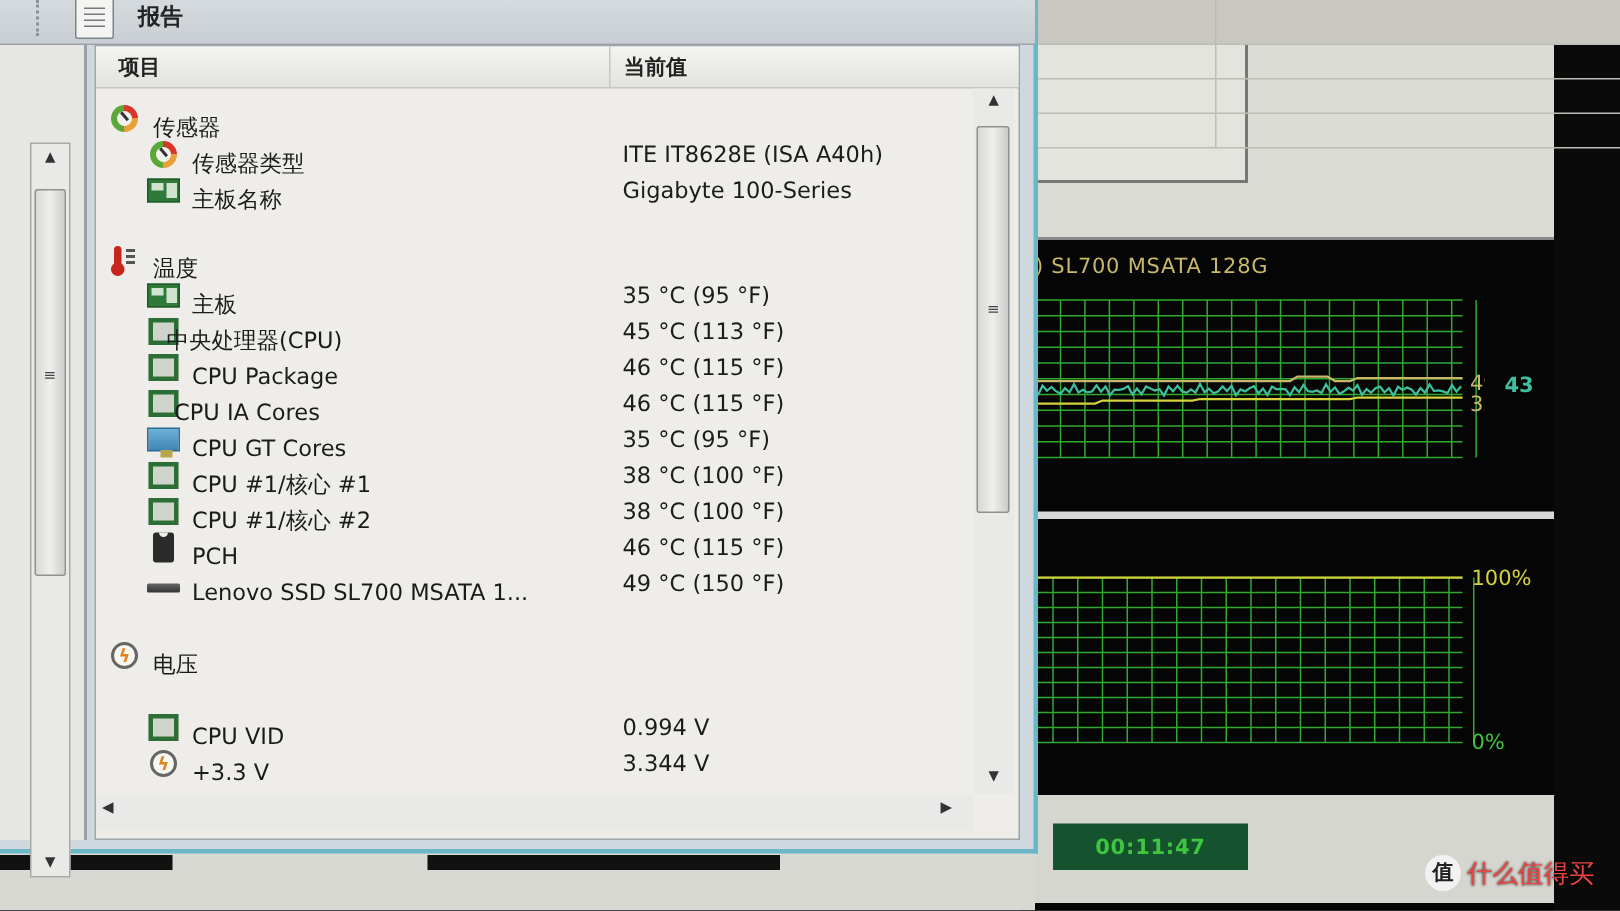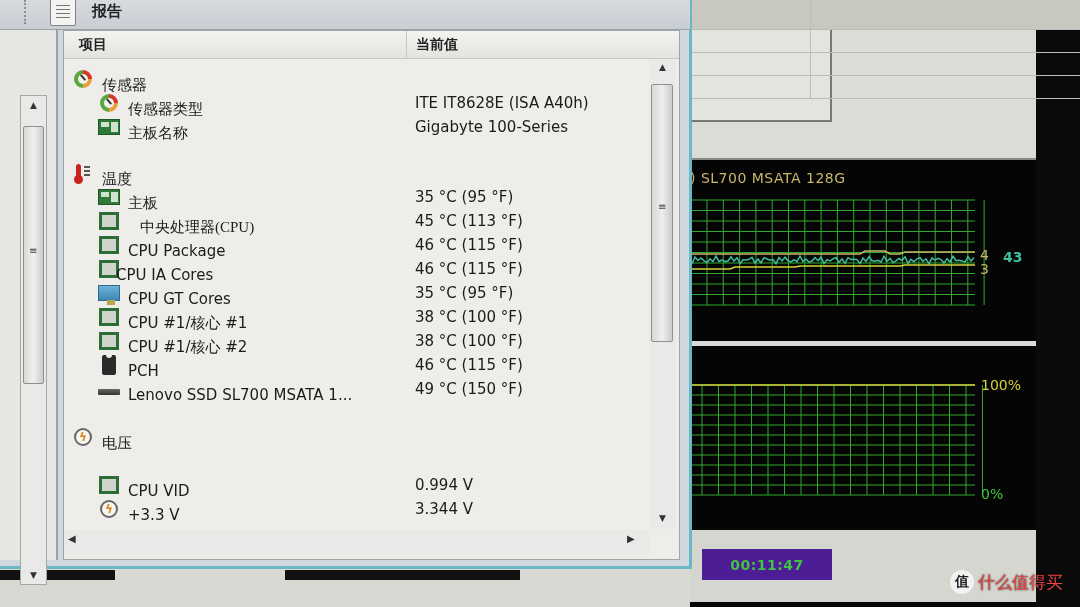--- a/index.html
+++ b/index.html
@@ -13,21 +13,21 @@
   #bg-grid-table .row { height: 23px; border-bottom: 1px solid #bdbdb6; position: relative; }
   #bg-grid-table .row:first-child { background: #c8c8c0; height: 30px; }
   #bg-grid-table .col-div { position: absolute; left: 120px; top: 0; bottom: 0; border-left: 1px solid #bdbdb6; }
 
   #ssd-title { position: absolute; left: 690px; top: 170px; color: #c9b86a; font-size: 14px; letter-spacing: 0.5px; }
   #temp-chart { position: absolute; left: 690px; top: 190px; width: 300px; height: 120px; }
   #divider-bar { position: absolute; left: 690px; top: 341px; width: 346px; height: 5px; background: #d8d8d8; }
   #usage-chart { position: absolute; left: 690px; top: 375px; width: 350px; height: 130px; }
 
   #bottom-strip { position: absolute; left: 690px; top: 530px; width: 346px; height: 72px; background: #d6d6d0; }
-  #timer-box { position: absolute; left: 702px; top: 549px; width: 130px; height: 31px; background: #4c1d95; color: #3fc53f; font-family: "DejaVu Sans", sans-serif; font-weight: bold; font-size: 14px; display: flex; align-items: center; justify-content: center; letter-spacing: 0.5px; }
+  #timer-box { position: absolute; left: 702px; top: 549px; width: 130px; height: 31px; background: #14532d; color: #3fc53f; font-family: "DejaVu Sans", sans-serif; font-weight: bold; font-size: 14px; display: flex; align-items: center; justify-content: center; letter-spacing: 0.5px; }
   #watermark { position: absolute; left: 950px; top: 570px; display: flex; align-items: center; gap: 4px; color: #fff; }
   #watermark .badge { width: 24px; height: 24px; border-radius: 50%; background: #f2f2f2; color: #222; font-size: 14px; font-weight: bold; display: flex; align-items: center; justify-content: center; }
   #watermark .text { font-size: 17px; color: #ef4444; text-shadow: 0 0 2px #000; }
 
   
   #below-window { position: absolute; left: 0; top: 568px; width: 690px; height: 39px; background: #d9d9d4; }
   #below-window .black-bar1 { position: absolute; left: 0; top: 2px; width: 115px; height: 10px; background: #111; }
   #below-window .black-bar2 { position: absolute; left: 285px; top: 2px; width: 235px; height: 10px; background: #111; }
 
   
@@ -273,21 +273,21 @@
             <span class="icon" style="left: 34px;">
               <span class="ic-board"></span>
             </span>
             <span class="label" style="left: 64px;">主板</span>
             <span class="value">35 °C  (95 °F)</span>
           </div>
           <div class="row item" style="top: 148px;">
             <span class="icon" style="left: 34px;">
               <span class="ic-chip"></span>
             </span>
-            <span class="label" style="left: 76px; font-family: Liberation Serif, serif;">中央处理器(CPU)</span>
+            <span class="label" style="left: 47px;">中央处理器(CPU)</span>
             <span class="value">45 °C  (113 °F)</span>
           </div>
           <div class="row item" style="top: 172px;">
             <span class="icon" style="left: 34px;">
               <span class="ic-chip"></span>
             </span>
             <span class="label" style="left: 64px;">CPU Package</span>
             <span class="value">46 °C  (115 °F)</span>
           </div>
           <div class="row item" style="top: 196px;">

